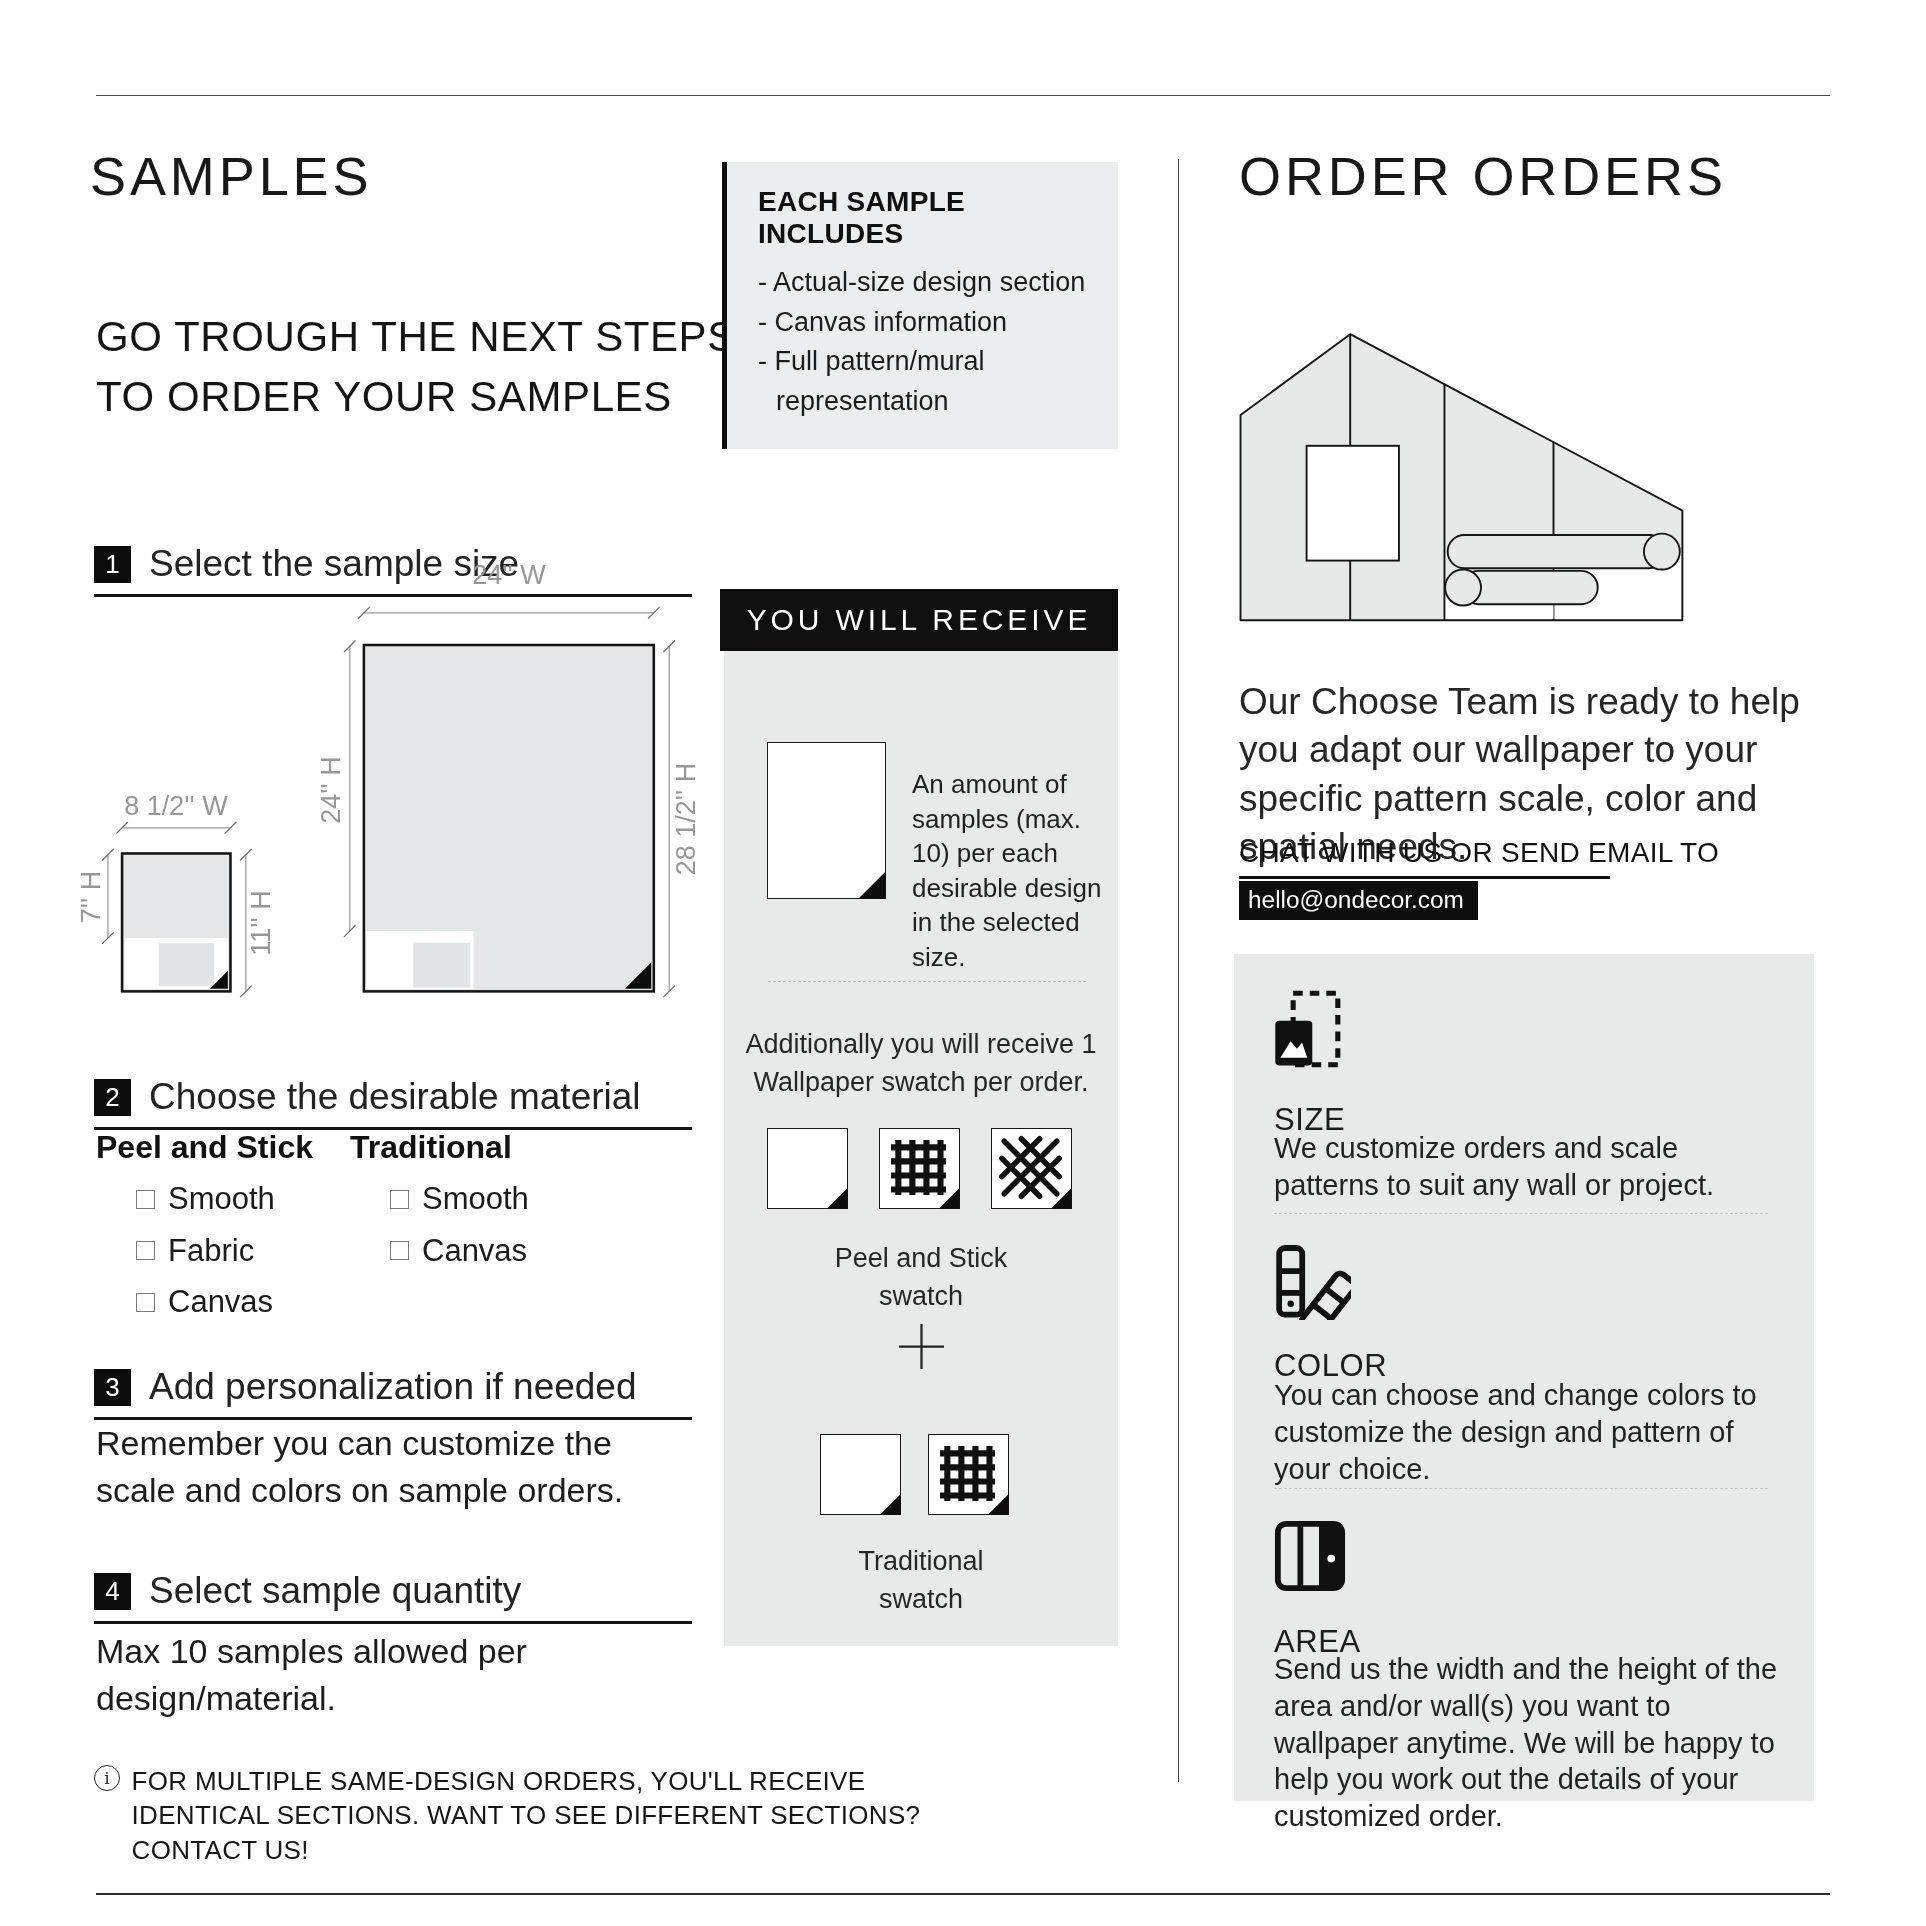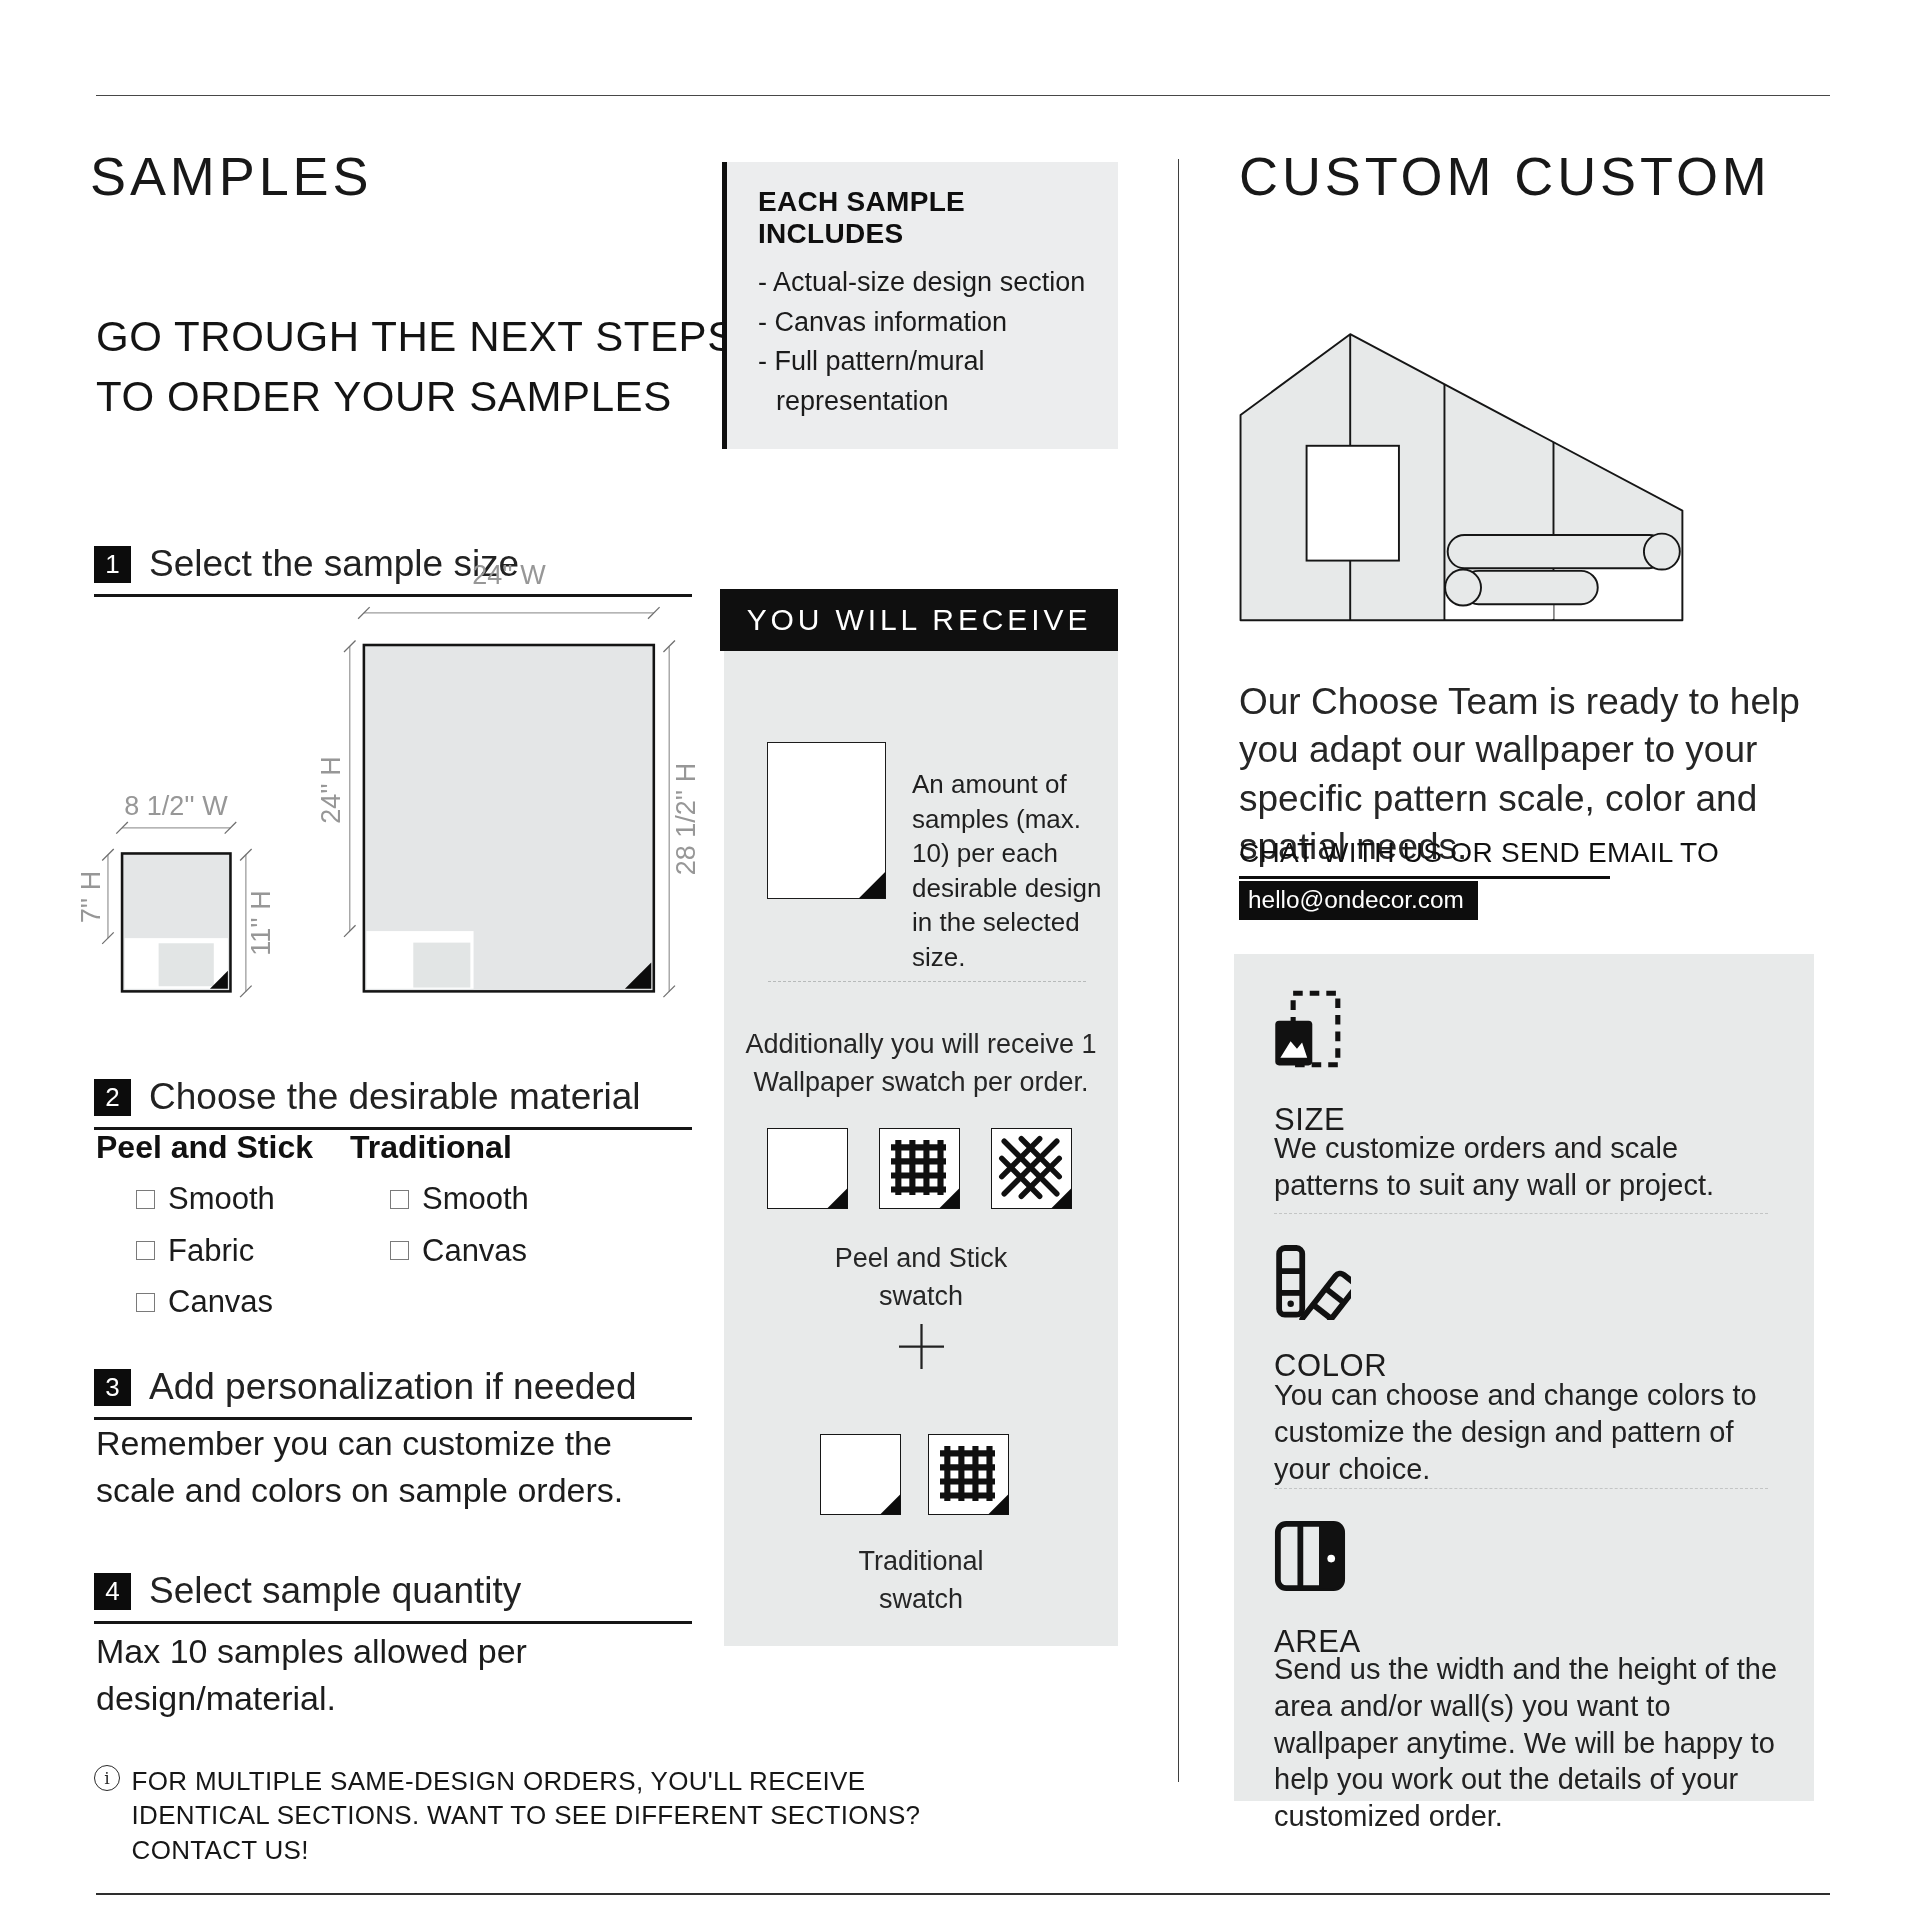--- a/index.html
+++ b/index.html
@@ -254,21 +254,21 @@
     </g>
   </svg>
   <div class="fold" style="width:20.5px;height:20.5px"></div>
 </div>
 
 <div class="center-text" style="left:738px;top:1542px;width:366px">
   <div>Traditional</div>
   <div>swatch</div>
 </div>
 
-<div class="big-title" style="left:1239px;top:145px">CUSTOM CUSTOM</div>
+<div class="big-title" style="left:1239px;top:145px">ORDER ORDERS</div>
 
 <svg class="abs" style="left:1236px;top:331px" width="449" height="295" viewBox="0 0 700 460">
   <polygon points="178,5 7,131 7,451 696,451 696,280" fill="#e7e9e9"></polygon>
   <g stroke="#161616" stroke-width="3">
     <line x1="178" y1="5" x2="178" y2="451"></line>
     <line x1="325" y1="83" x2="325" y2="451"></line>
     <line x1="495" y1="173" x2="495" y2="451"></line>
   </g>
   <rect x="497" y="340" width="197" height="109" fill="#ffffff"></rect>
   <rect x="327" y="400" width="168" height="49" fill="#ffffff"></rect>

